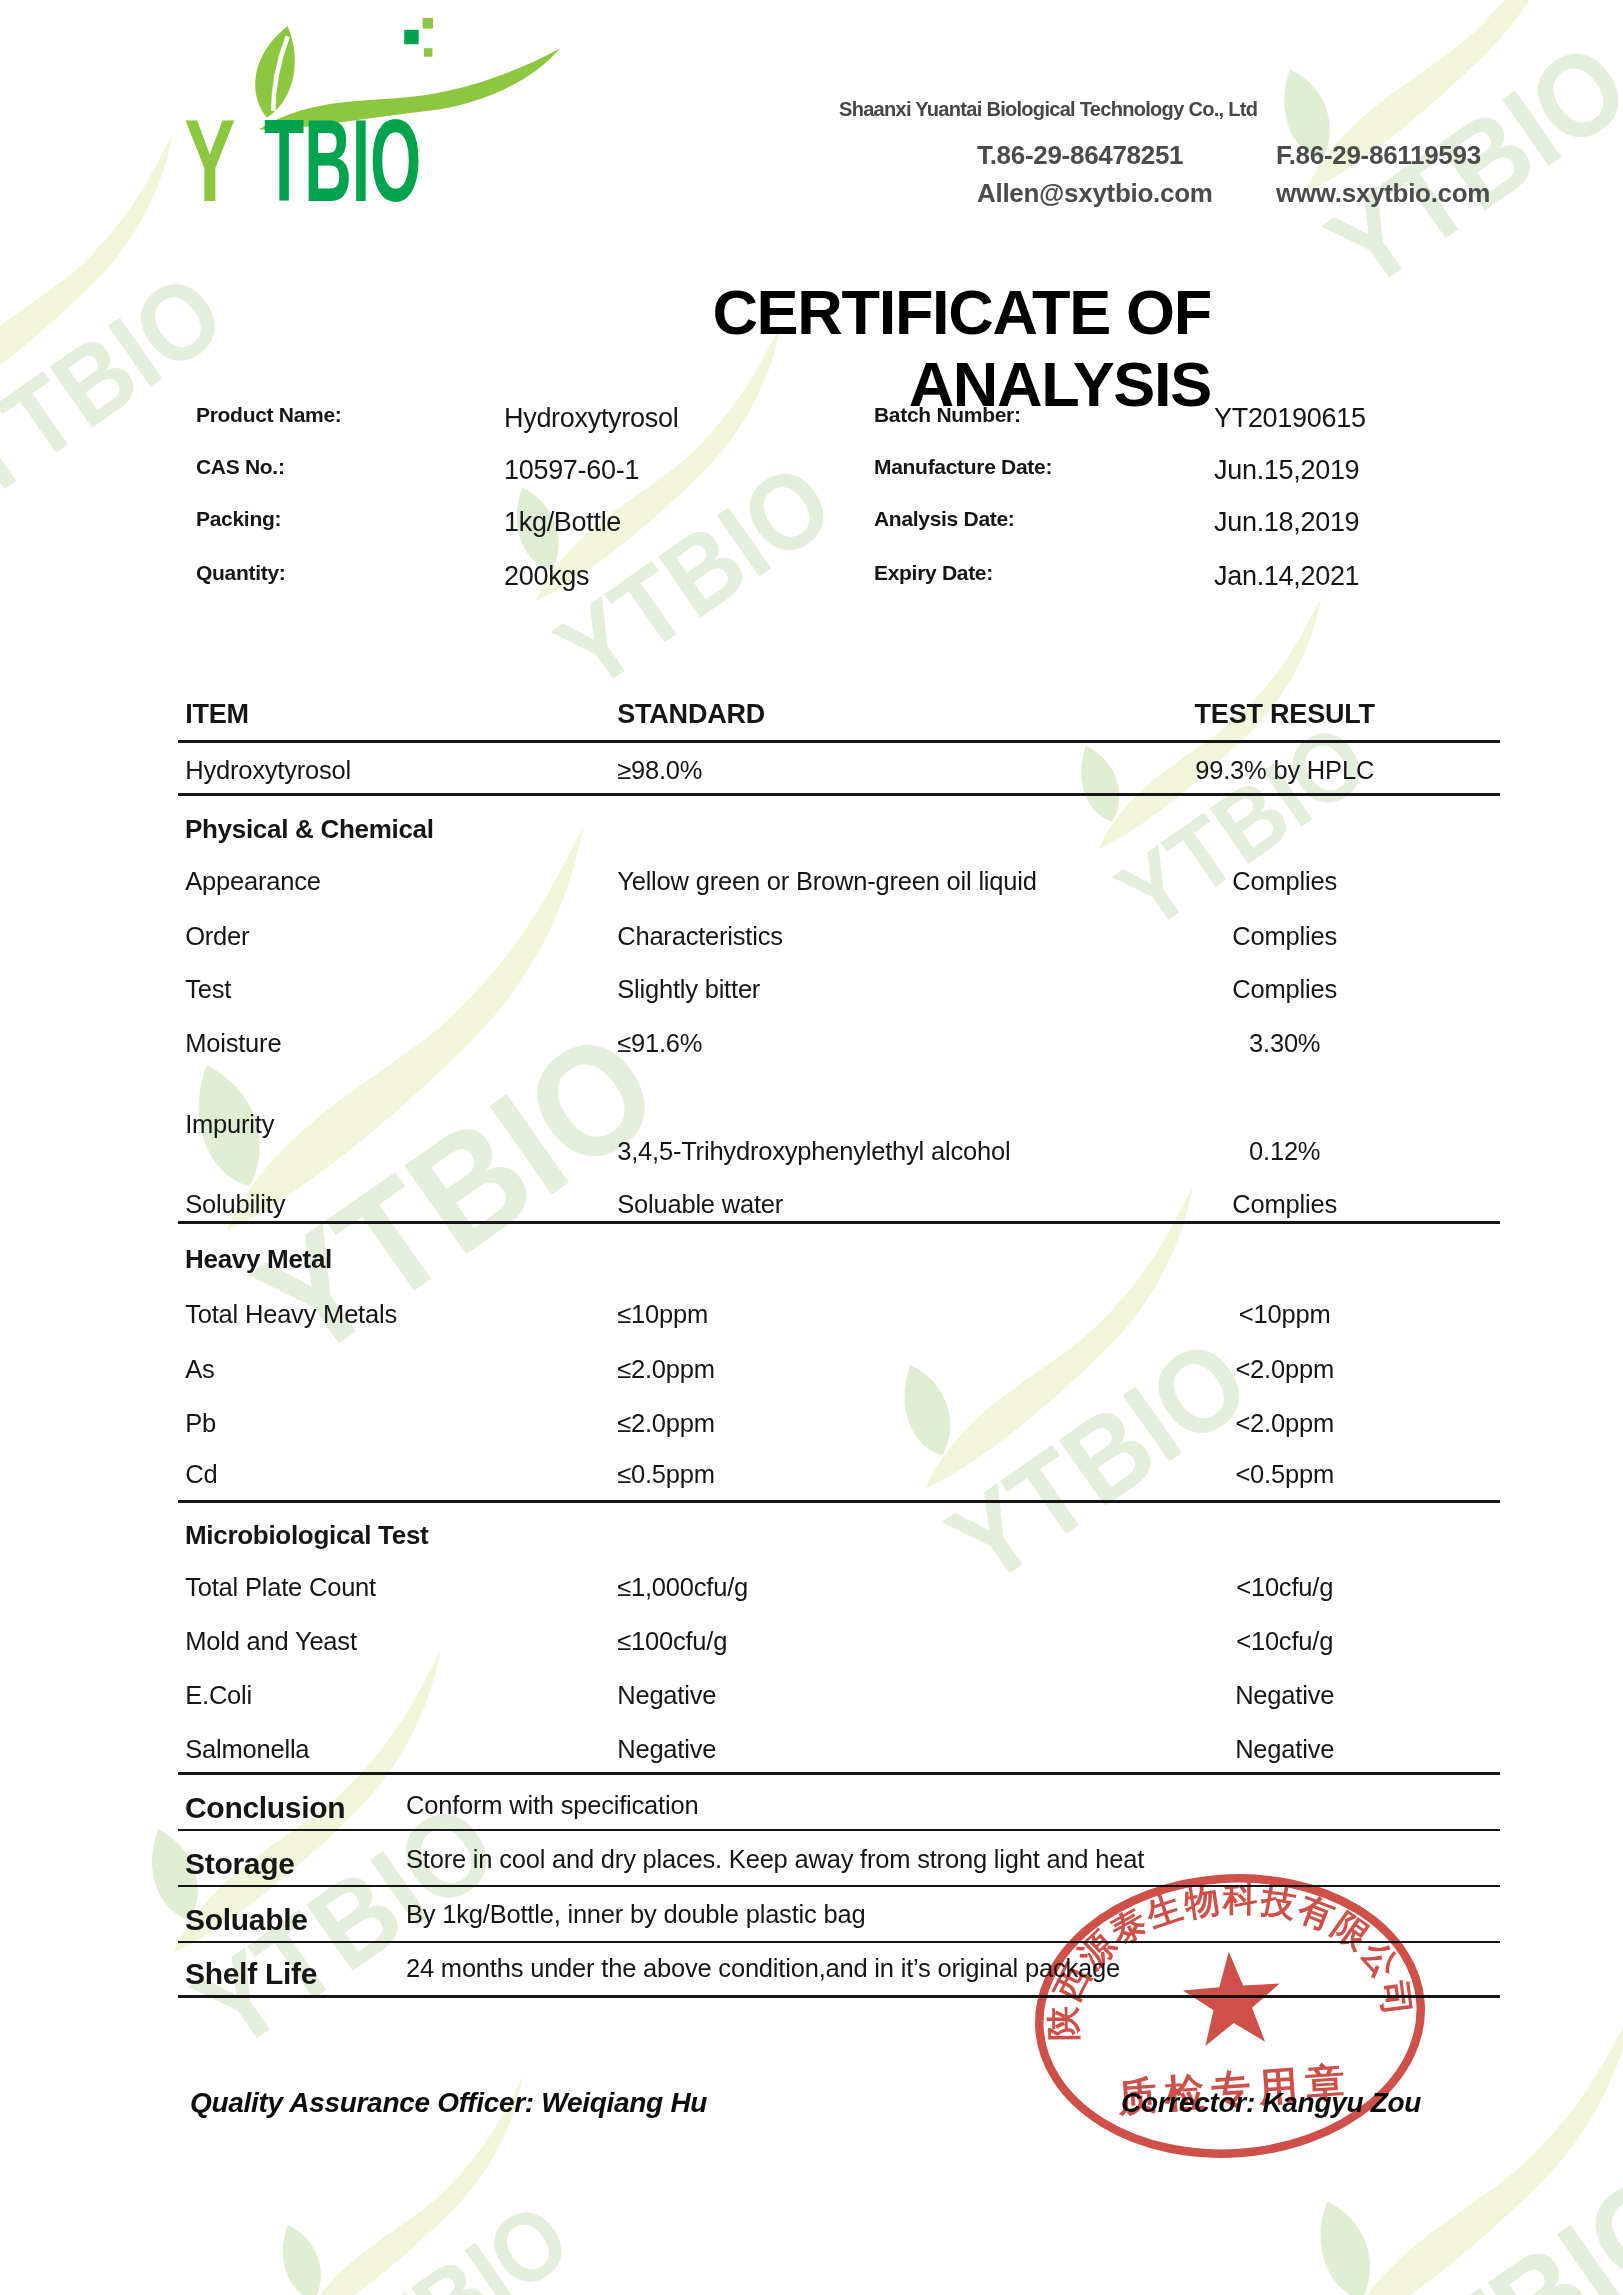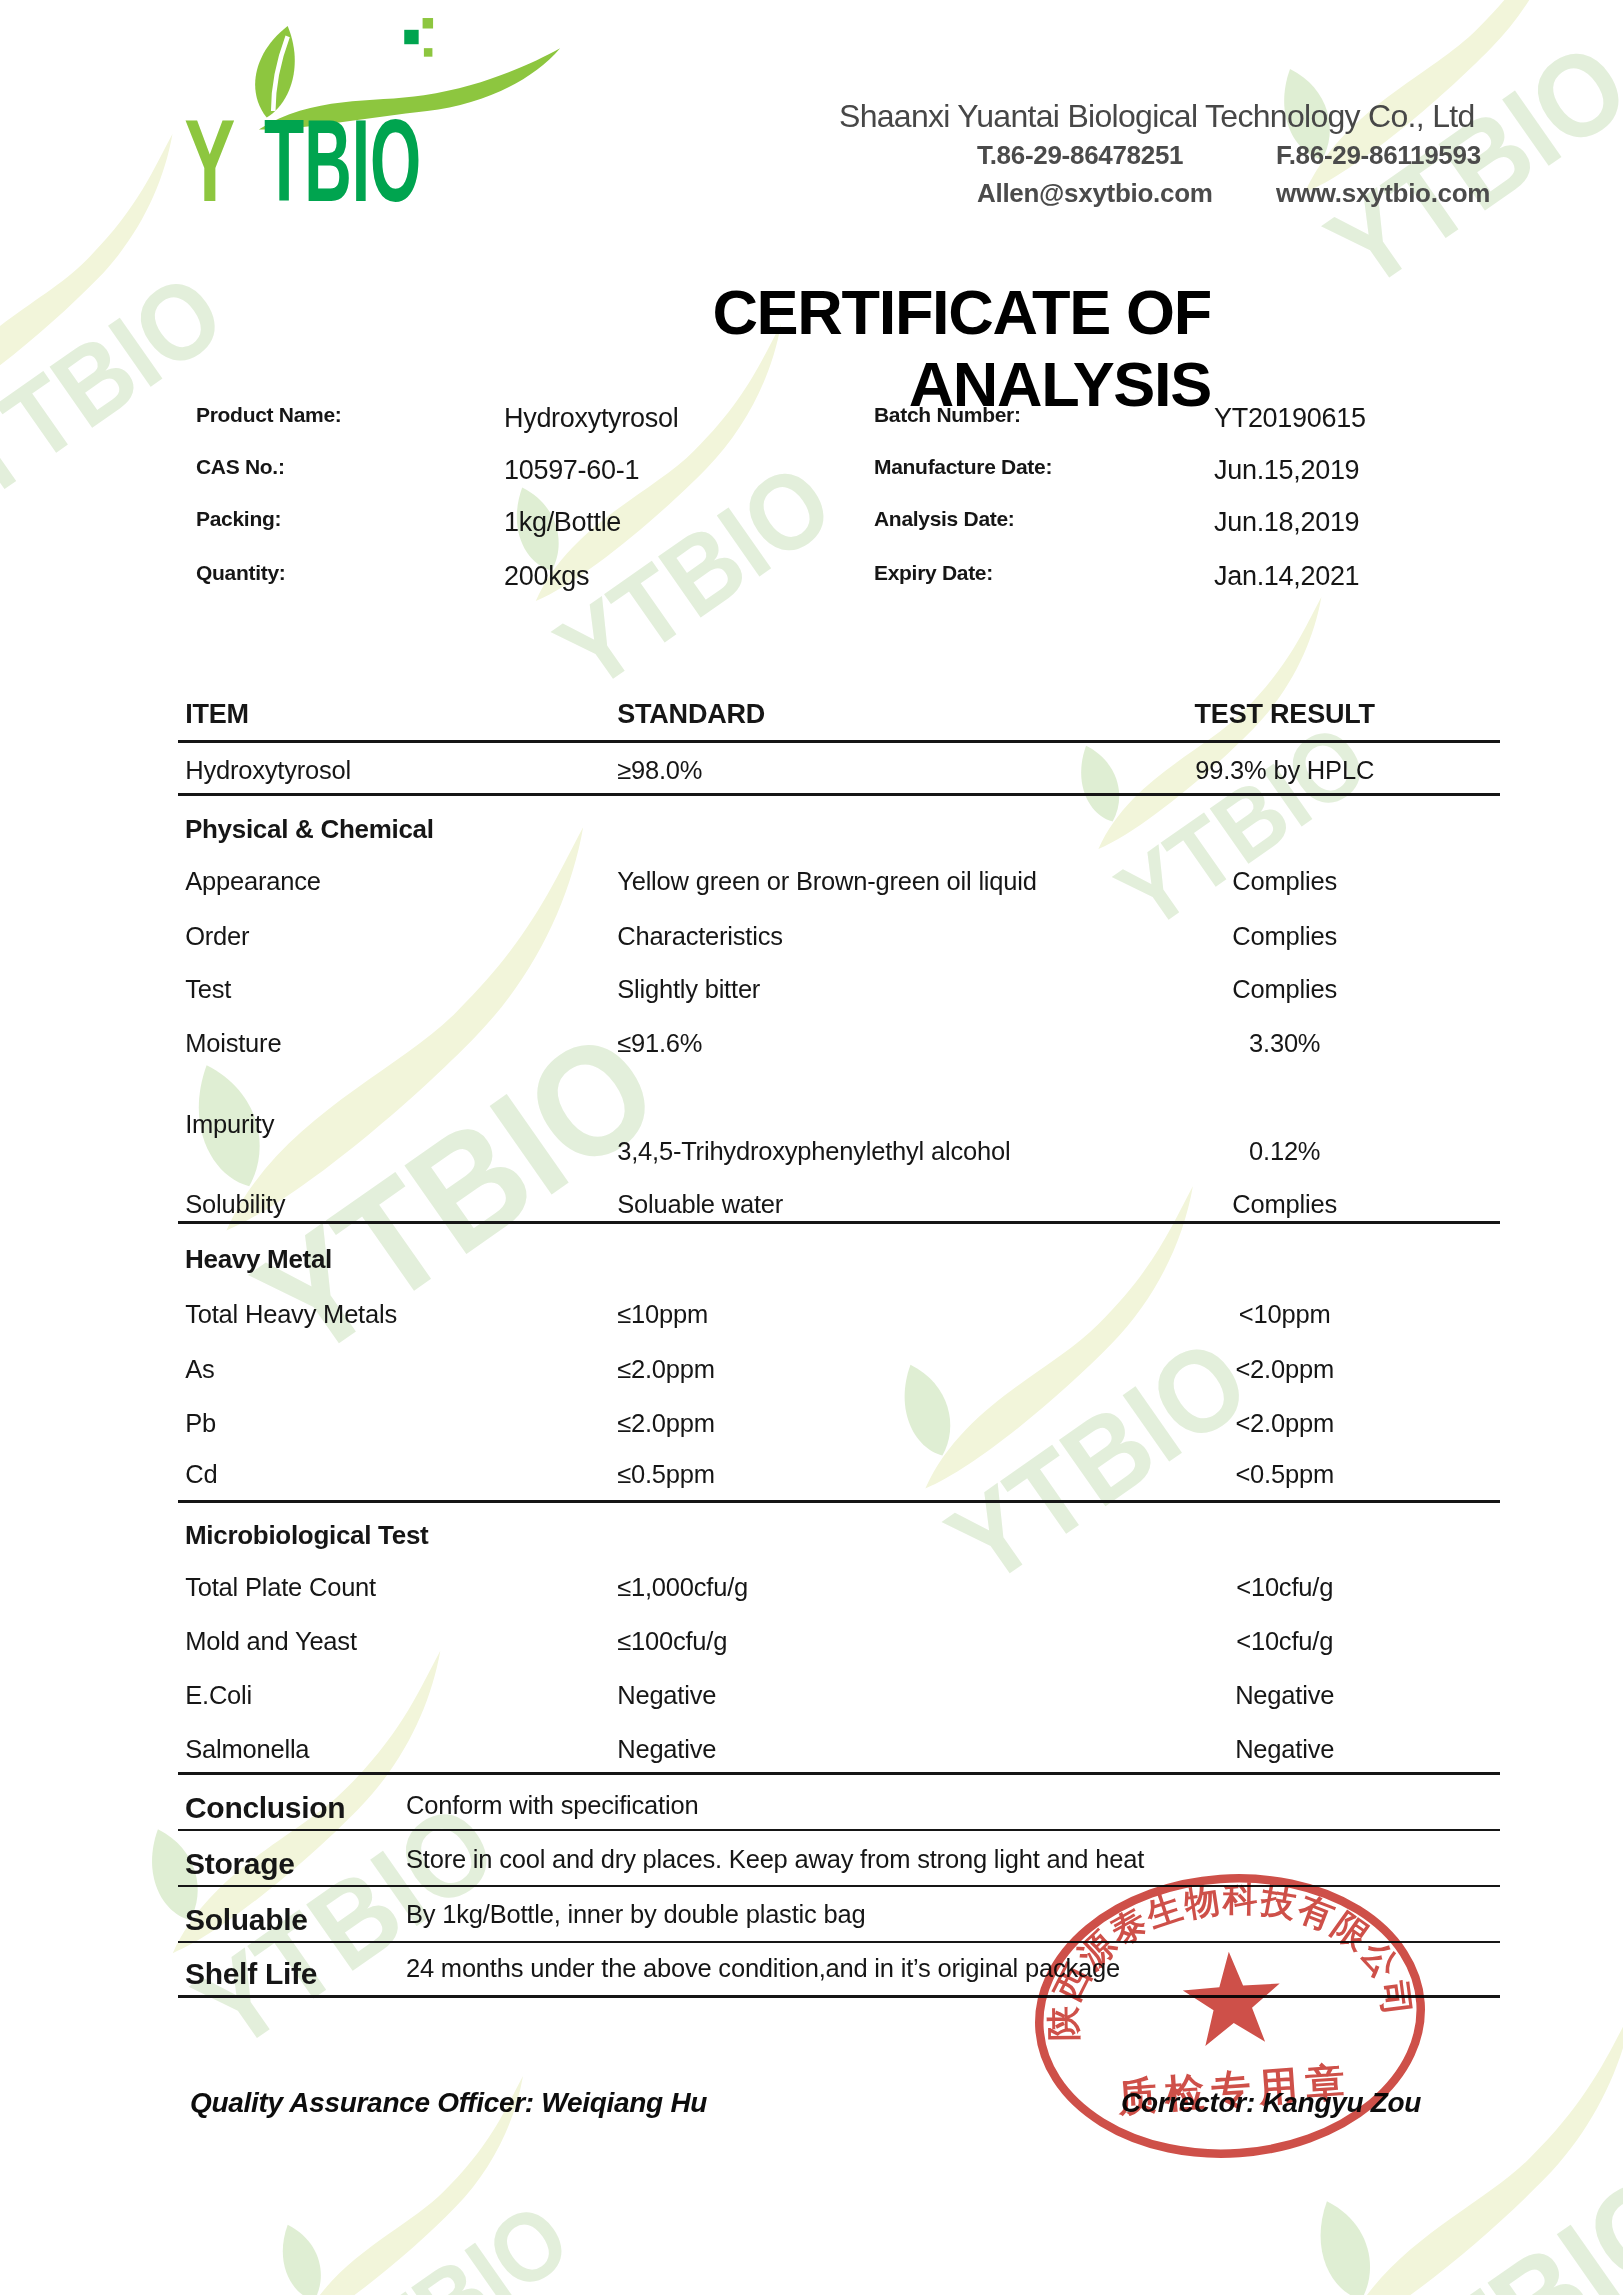--- a/index.html
+++ b/index.html
@@ -5,21 +5,21 @@
   html,body{margin:0;padding:0;background:#888;}
   .page{
     position:relative;width:1623px;height:2295px;background:#ffffff;
     overflow:hidden;font-family:"Liberation Sans",sans-serif;color:#161616;
   }
   .abs{position:absolute;}
   
   .wm-layer{position:absolute;left:0;top:0;width:1623px;height:2295px;pointer-events:none;}
   
   .company-name{position:absolute;left:839px;top:98px;width:655px;
-    font-size:32px;font-weight:400;letter-spacing:-0.7px;color:#474747;}
+    font-size:20px;font-weight:700;letter-spacing:-0.7px;color:#474747;}
   .contact{position:absolute;font-size:26px;font-weight:700;color:#4b4b4b;letter-spacing:-0.3px;}
   
   .doc-title{position:absolute;left:556px;top:276px;width:655px;text-align:right;
     font-size:63px;font-weight:700;letter-spacing:-1.3px;color:#000;}
   
   .pi-label{position:absolute;font-size:21px;font-weight:700;letter-spacing:-0.3px;}
   .pi-value{position:absolute;font-size:27px;letter-spacing:-0.3px;}
   
   .row{position:absolute;left:178px;width:1322px;display:flex;font-size:25.5px;letter-spacing:-0.2px;}
   .row .ci{width:432px;padding-left:7.2px;text-align:left;}

